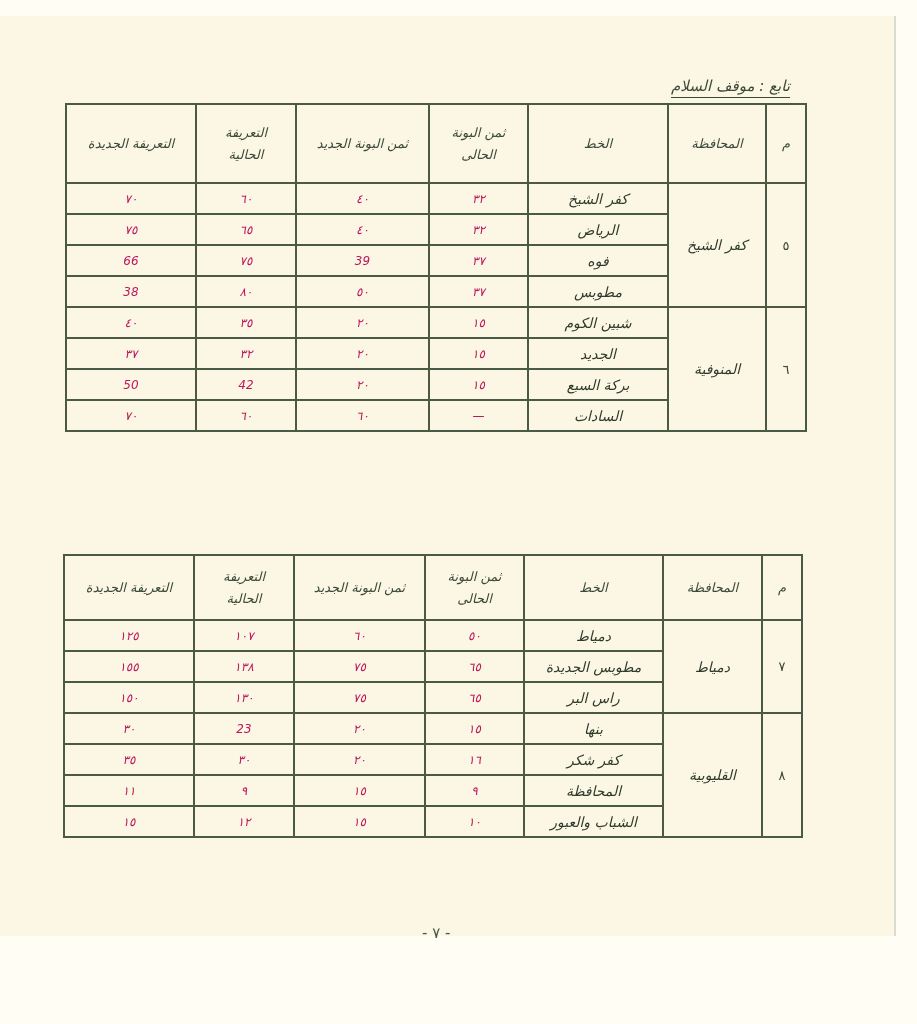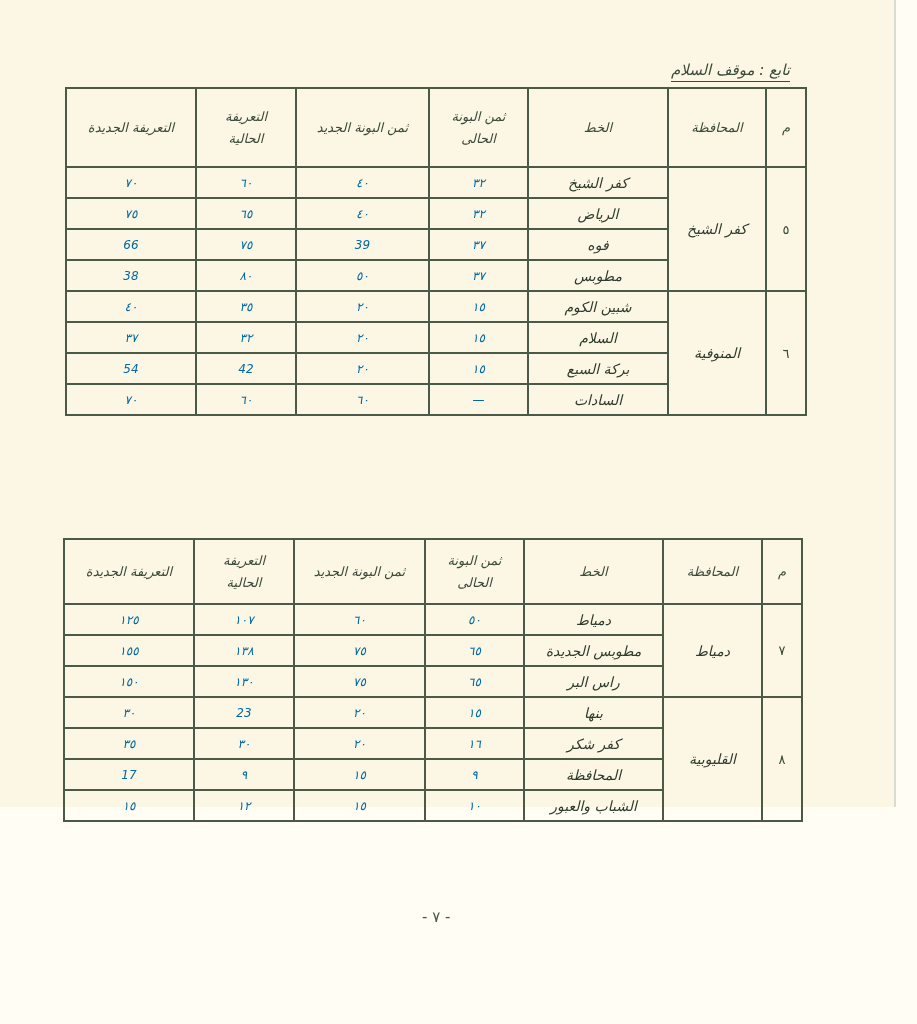--- a/index.html
+++ b/index.html
@@ -4,22 +4,22 @@
   <style>
     html, body { margin: 0; padding: 0; }
     body {
       width: 917px; height: 1024px;
       background: #fffdf4;
       position: relative;
       overflow: hidden;
       font-family: "DejaVu Sans", sans-serif;
     }
     .page {
-      position: absolute; left: 0; top: 0;
-      width: 894px; height: 807px;
+      position: absolute; left: 0; top: 16px;
+      width: 894px; height: 920px;
       background: #fcf7e4;
       border-right: 2px solid #d9dcd3;
     }
     .caption {
       position: absolute;
       right: 104px; top: 60px;
       font-size: 15px;
       font-style: italic;
       color: #3c4a3a;
       direction: rtl;
@@ -38,21 +38,21 @@
     table.fare td, table.fare th {
       border: 2px solid #4a5a47;
       text-align: center;
       vertical-align: middle;
       padding: 0;
       font-weight: normal;
       font-style: italic;
     }
     table.fare th { font-size: 13px; line-height: 22px; color: #3c4a3a; }
     table.fare td { font-size: 13px; height: 29px; }
-    table.fare td.num { font-size: 12px; color: #0369a1; font-style: italic; }
+    table.fare td.num { font-size: 12px; color: #be185d; font-style: italic; }
     table.fare td.line { font-size: 14px; color: #2e3a2c; }
     table.fare td.gov { font-size: 14px; color: #2e3a2c; }
     table.fare td.idx { font-size: 13px; color: #3a4637; font-style: normal; }
     #t1 { left: 65px; top: 87px; width: 740px; }
     #t1 thead th { height: 77px; }
     #t2 { left: 63px; top: 538px; width: 738px; }
     #t2 thead th { height: 63px; }
     .pageno {
       position: absolute; left: 422px; top: 908px;
       font-size: 15px; color: #4a5a47; letter-spacing: 3px;
@@ -121,32 +121,32 @@
       <tr>
         <td class="idx" rowspan="4">٦</td>
         <td class="gov" rowspan="4">المنوفية</td>
         <td class="line">شبين الكوم</td>
         <td class="num">١٥</td>
         <td class="num">٢٠</td>
         <td class="num">٣٥</td>
         <td class="num">٤٠</td>
       </tr>
       <tr>
-        <td class="line">السلام</td>
+        <td class="line">الجديد</td>
         <td class="num">١٥</td>
         <td class="num">٢٠</td>
         <td class="num">٣٢</td>
         <td class="num">٣٧</td>
       </tr>
       <tr>
         <td class="line">بركة السبع</td>
         <td class="num">١٥</td>
         <td class="num">٢٠</td>
         <td class="num">42</td>
-        <td class="num">54</td>
+        <td class="num">50</td>
       </tr>
       <tr>
         <td class="line">السادات</td>
         <td class="num">—</td>
         <td class="num">٦٠</td>
         <td class="num">٦٠</td>
         <td class="num">٧٠</td>
       </tr>
     </tbody>
   </table>
@@ -210,21 +210,21 @@
         <td class="num">١٦</td>
         <td class="num">٢٠</td>
         <td class="num">٣٠</td>
         <td class="num">٣٥</td>
       </tr>
       <tr>
         <td class="line">المحافظة</td>
         <td class="num">٩</td>
         <td class="num">١٥</td>
         <td class="num">٩</td>
-        <td class="num">17</td>
+        <td class="num">١١</td>
       </tr>
       <tr>
         <td class="line">الشباب والعبور</td>
         <td class="num">١٠</td>
         <td class="num">١٥</td>
         <td class="num">١٢</td>
         <td class="num">١٥</td>
       </tr>
     </tbody>
   </table>

